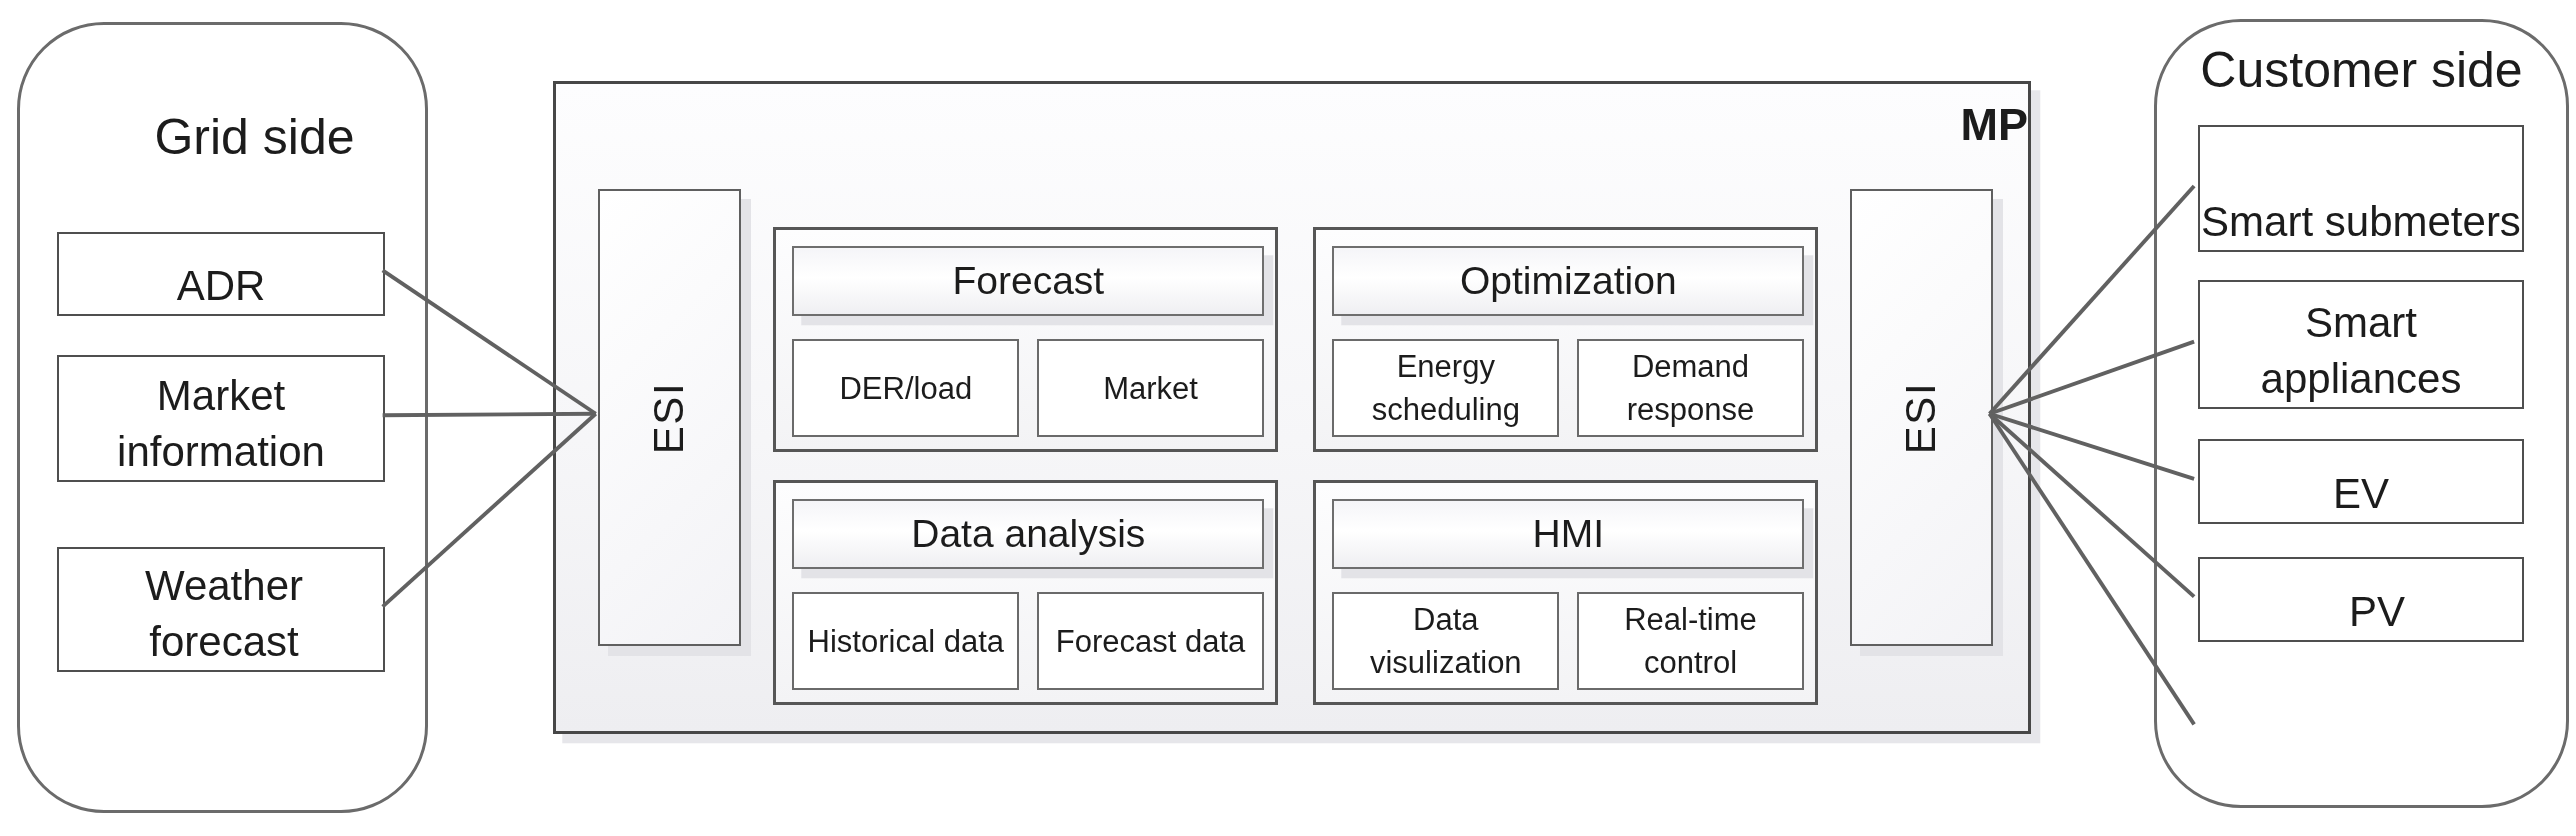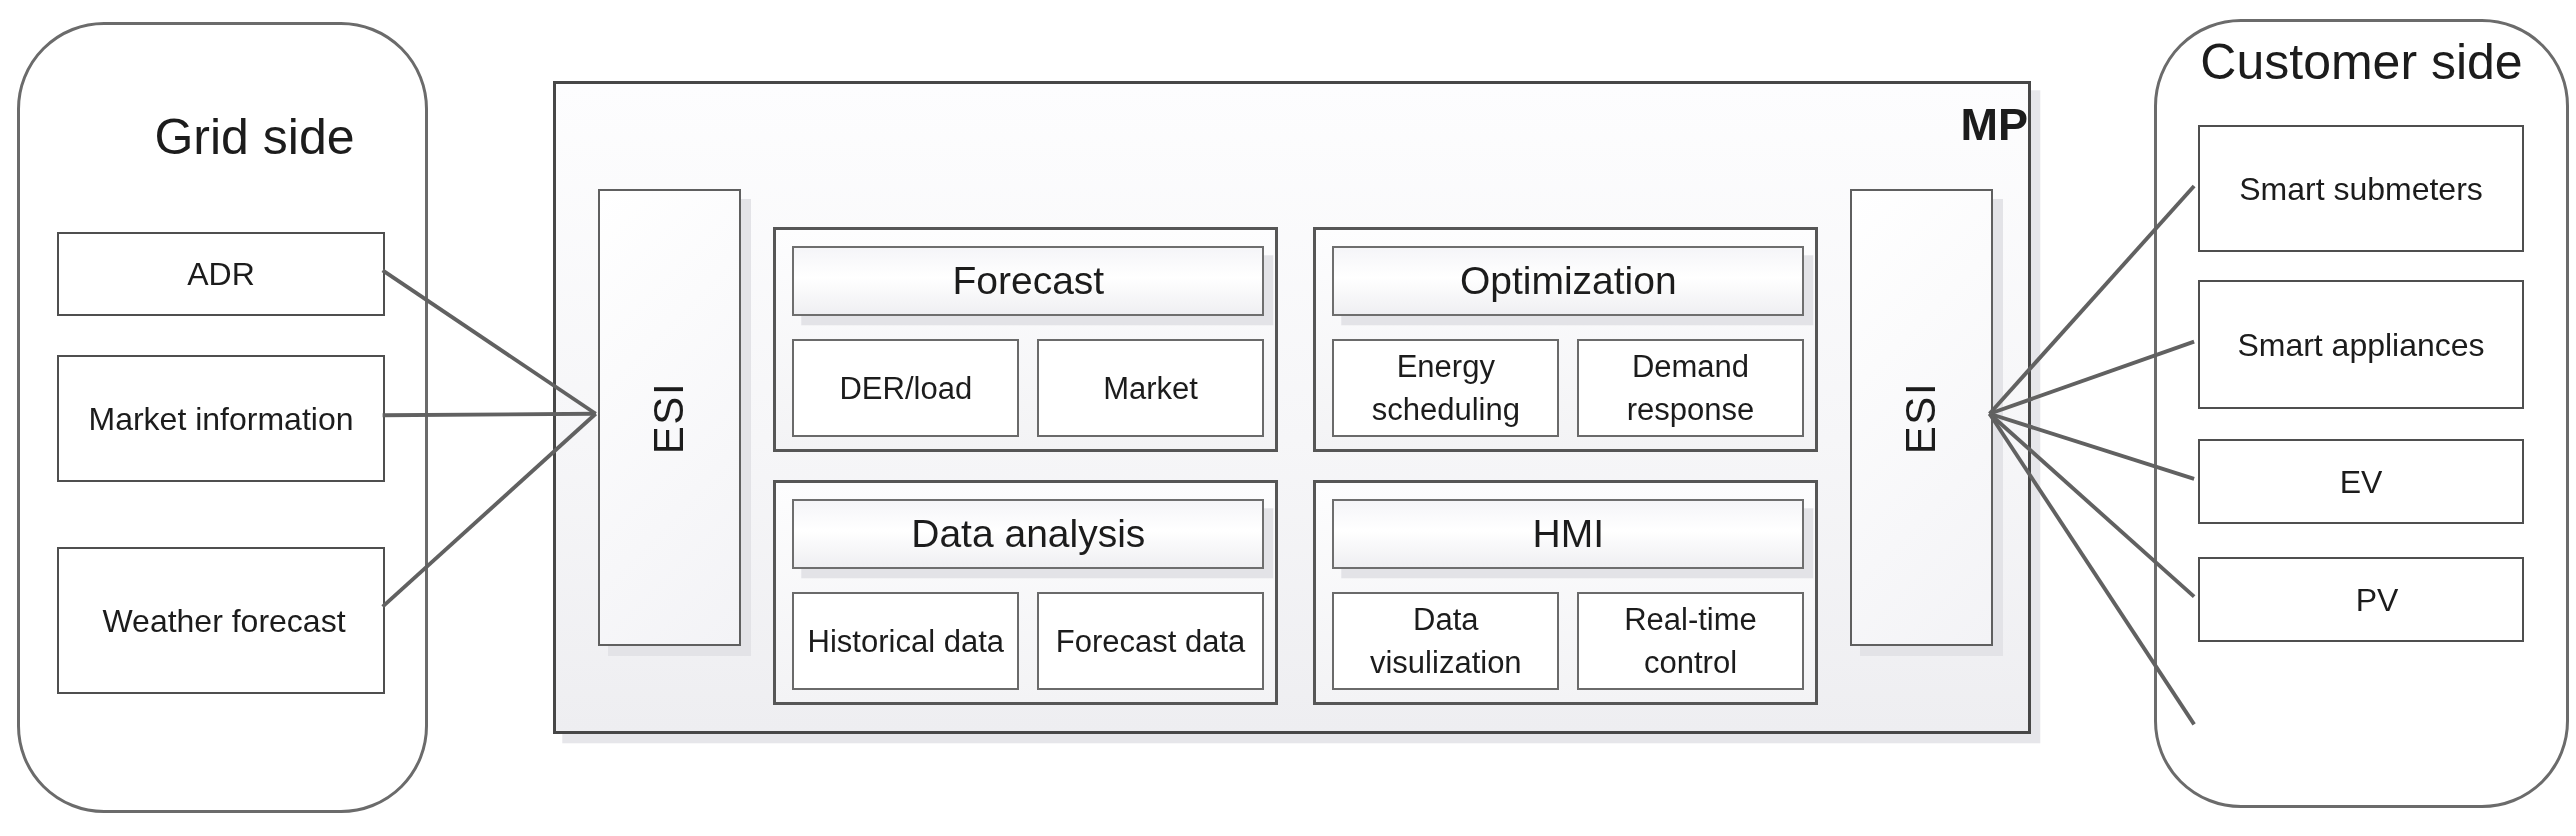--- a/index.html
+++ b/index.html
@@ -8,22 +8,22 @@
     font-family:"Liberation Sans","DejaVu Sans",sans-serif;color:#1c1c1c;
   }
   
   .side-panel{position:absolute;border:3.9px solid #6b6b6b;border-radius:87px;background:#ffffff;}
   #grid-panel{left:17px;top:22px;width:405px;height:785px;}
   #customer-panel{left:2154px;top:19.4px;width:409px;height:783px;}
   .panel-title{position:absolute;left:0;width:100%;text-align:center;font-size:50px;line-height:54px;}
   
   .io-box{
     position:absolute;border:2.3px solid #4f4f4f;background:#ffffff;
-    display:flex;align-items:center;justify-content:center;text-align:center;
-    font-size:32px;line-height:56px;box-sizing:border-box;
+    display:flex;align-items:flex-end;justify-content:center;text-align:center;
+    font-size:42px;line-height:56px;box-sizing:border-box;
   }
   
   #mp-box{
     position:absolute;left:553px;top:81px;width:1478px;height:653px;box-sizing:border-box;
     border:3.1px solid #474747;background:linear-gradient(#fdfdfe, #f6f6f8 55%, #eeeef1);
     box-shadow:9.3px 9.3px 0 0 #e6e6ea;
   }
   .mp-title{position:absolute;left:0;top:17px;width:100%;text-align:right;font-weight:bold;font-size:45px;line-height:48px;}
   .esi-box{
     position:absolute;top:105px;width:143px;height:457px;box-sizing:border-box;
@@ -60,21 +60,21 @@
 <div id="stage">
 
   <div id="grid-panel" class="side-panel">
     <div class="panel-title" style="top:85px;padding-left:32px;">Grid side</div>
     <div class="io-box" style="left:37px;top:207px;width:328px;height:84px;">
       <span>ADR</span>
     </div>
     <div class="io-box" style="left:37px;top:330px;width:328px;height:127px;">
       <span>Market information</span>
     </div>
-    <div class="io-box" style="left:37px;top:522px;width:328px;height:147px;padding-left:6px;">
+    <div class="io-box" style="left:37px;top:522px;width:328px;height:125px;padding-left:6px;">
       <span>Weather forecast</span>
     </div>
   </div>
 
   <div id="mp-box">
     <div class="mp-title">MP</div>
 
     <div class="esi-box" style="left:42px;">
       <span class="esi-label">ESI</span>
     </div>
@@ -126,21 +126,21 @@
         <span>Real-time control</span>
       </div>
     </div>
 
     <div class="esi-box" style="left:1294px;">
       <span class="esi-label">ESI</span>
     </div>
   </div>
 
   <div id="customer-panel" class="side-panel">
-    <div class="panel-title" style="top:13px;">Customer side</div>
+    <div class="panel-title" style="top:21px;">Customer side</div>
     <div class="io-box" style="left:41px;top:103px;width:326px;height:127px;">
       <span>Smart submeters</span>
     </div>
     <div class="io-box" style="left:41px;top:258px;width:326px;height:129px;">
       <span>Smart appliances</span>
     </div>
     <div class="io-box" style="left:41px;top:417px;width:326px;height:85px;">
       <span>EV</span>
     </div>
     <div class="io-box" style="left:41px;top:535px;width:326px;height:85px;padding-left:32px;">

